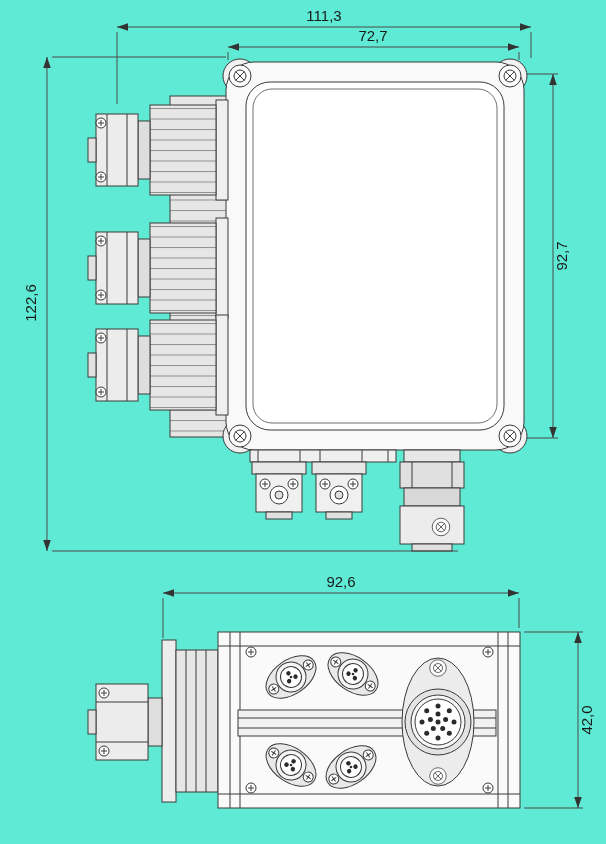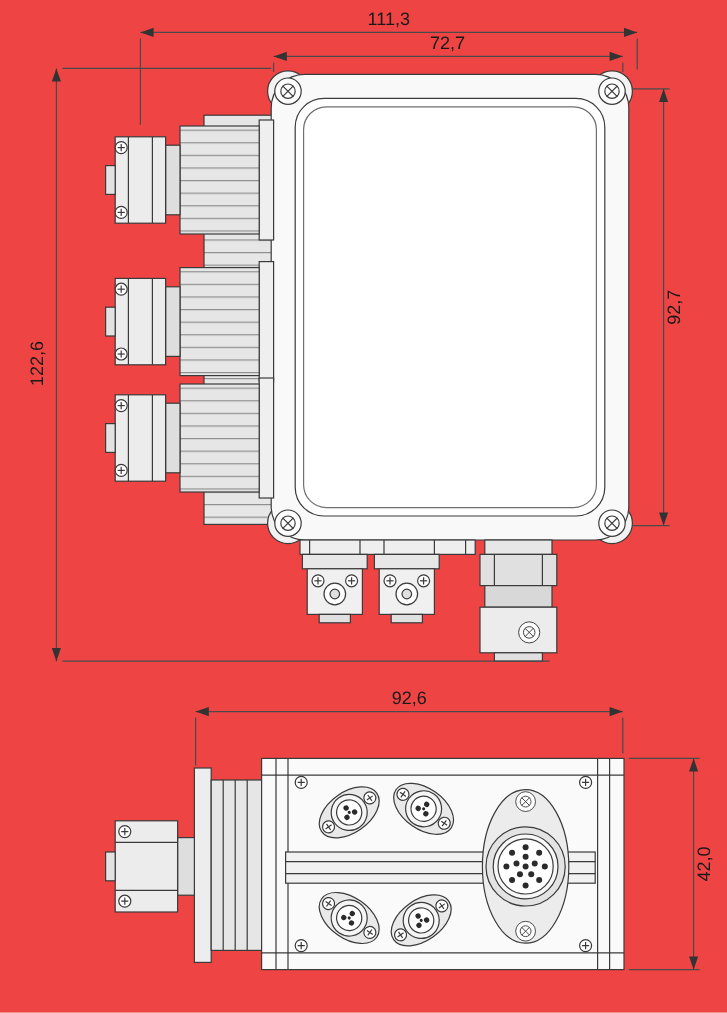--- a/index.html
+++ b/index.html
@@ -1,16 +1,16 @@
 <!DOCTYPE html>
 <html><head>
 <meta charset="utf-8">
 <style>
   html,body{margin:0;padding:0;background:#ffffff;}
-  .stage{position:relative;width:606px;height:844px;background:#ef4444;overflow:hidden;}
+  .stage{position:relative;width:606px;height:844px;background:#5eead4;overflow:hidden;}
   svg{display:block;}
   text{font-family:"Liberation Sans",sans-serif;font-size:15px;fill:#1a1a1a;stroke:none;}
 </style>
 </head>
 <body>
 
 <div class="stage">
 <svg width="606" height="844" viewBox="0 0 606 844">
 
   <defs>

